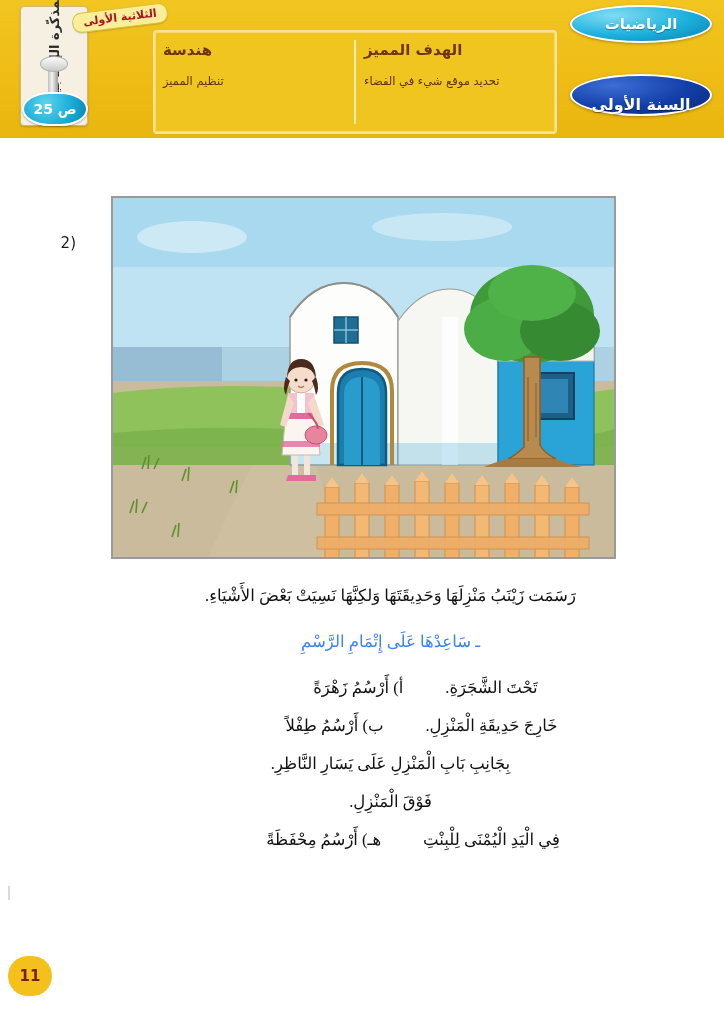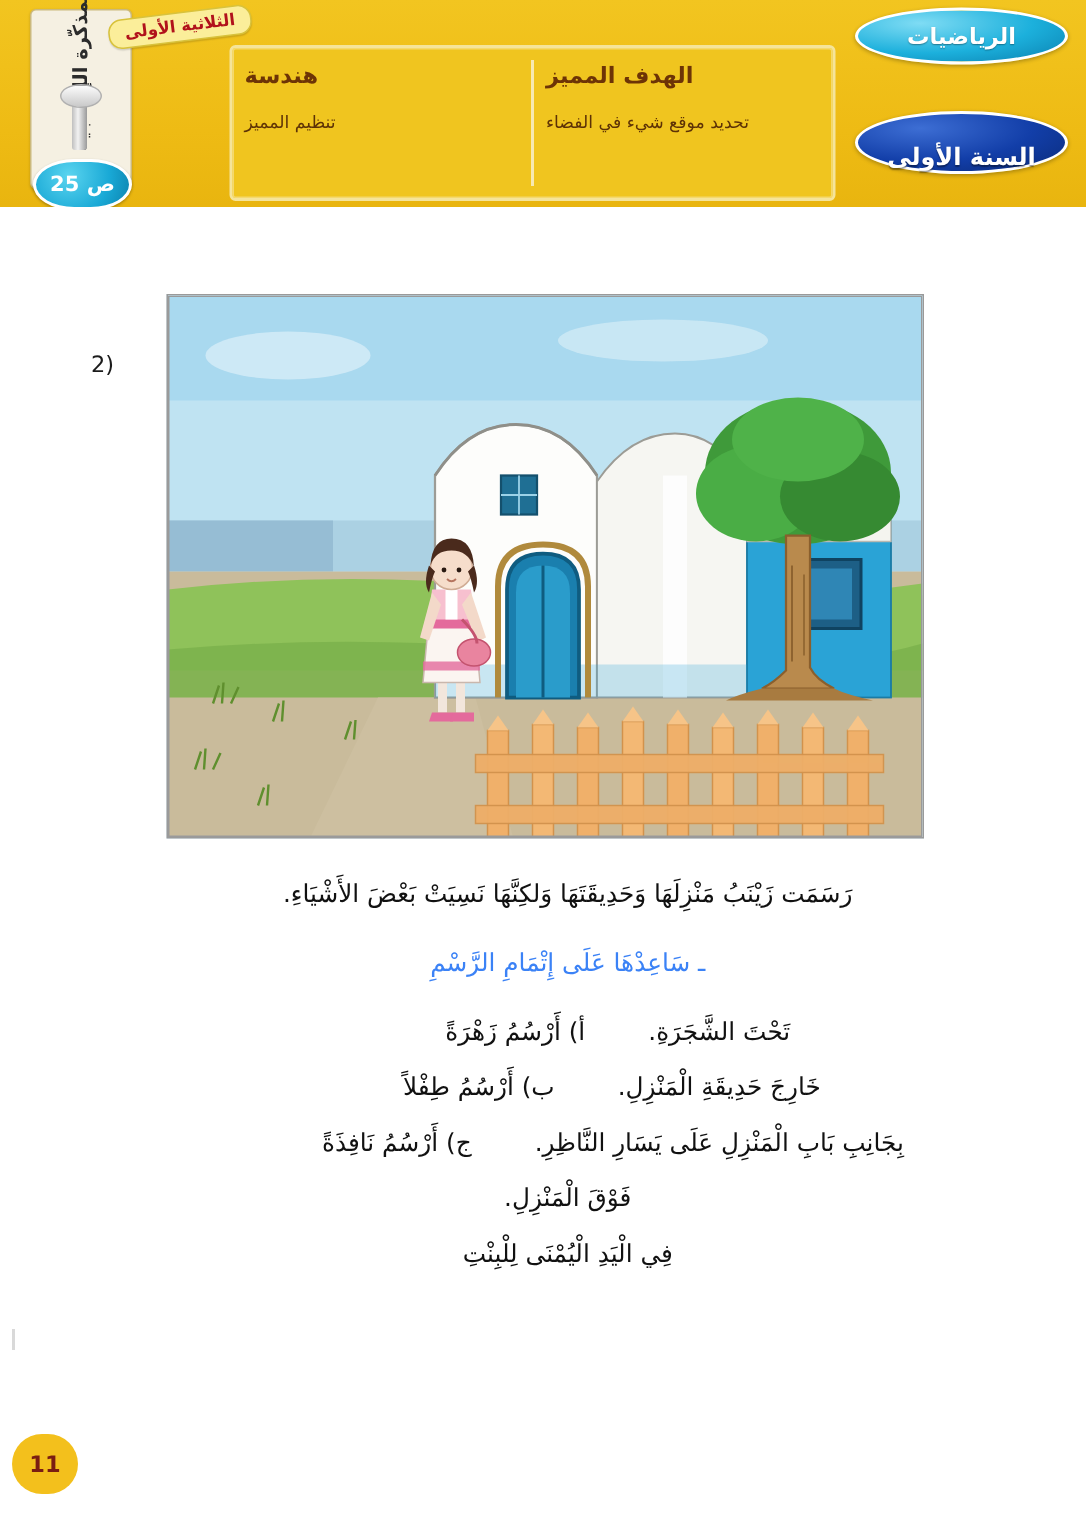--- a/index.html
+++ b/index.html
@@ -67,21 +67,21 @@
     transform: rotate(180deg);
     font-size: 13px;
     font-weight: bold;
     color: #2b2b2b;
     white-space: nowrap;
     letter-spacing: .5px;
   }
   .memo-badge {
     position: absolute;
     left: 8px;
-    top: 100px;
+    top: 86px;
     width: 62px; height: 30px;
     border-radius: 50% / 60%;
     background: radial-gradient(circle at 35% 30%, #5ad4ef 0%, #19a9d6 60%, #0c82ad 100%);
     border: 2px solid #ffffff;
     box-shadow: 0 1px 2px rgba(0,0,0,.3);
     display: flex; align-items: center; justify-content: center;
     color: #ffffff;
     font-size: 14px;
     font-weight: bold;
   }
@@ -222,27 +222,28 @@
     height: 361px;
     border: 1px solid #9a9a9a;
     overflow: hidden;
     background: #cfe8f2;
   }
   .ill-svg { display: block; width: 503px; height: 361px; }
 
   
   .text-block {
     position: absolute;
-    right: 16px;
+    right: 4px;
     top: 436px;
     width: 659px;
     padding: 0 96px 0 96px;
     box-sizing: border-box;
     text-align: center;
     direction: rtl;
+    font-family: Liberation Serif, serif;
   }
   .statement {
     font-size: 16.5px;
     color: #111;
     line-height: 1.7;
     margin: 0 0 18px 0;
     text-align: center;
   }
   .instruction {
     font-size: 16.5px;
@@ -472,26 +473,26 @@
       <li class="item">
         <span class="part-b">تَحْتَ الشَّجَرَةِ.</span>
         <span class="part-a">أ) أَرْسُمُ زَهْرَةً</span>
       </li>
       <li class="item">
         <span class="part-b">خَارِجَ حَدِيقَةِ الْمَنْزِلِ.</span>
         <span class="part-a">ب) أَرْسُمُ طِفْلاً</span>
       </li>
       <li class="item">
         <span class="part-b">بِجَانِبِ بَابِ الْمَنْزِلِ عَلَى يَسَارِ النَّاظِرِ.</span>
-        <span class="part-a">ج) أَرْسُمُ نَافِذَةً</span>
       </li>
       <li class="item">
         <span class="part-b">فَوْقَ الْمَنْزِلِ.</span>
       </li>
       <li class="item">
         <span class="part-b">فِي الْيَدِ الْيُمْنَى لِلْبِنْتِ</span>
+        <span class="part-a">هـ) أَرْسُمُ مِحْفَظَةً</span>
       </li>
     </ul>
   </div>
 
   <div class="left-edge-mark"></div>
   <div class="page-number">11</div>
 </div>
 
 </body></html>

